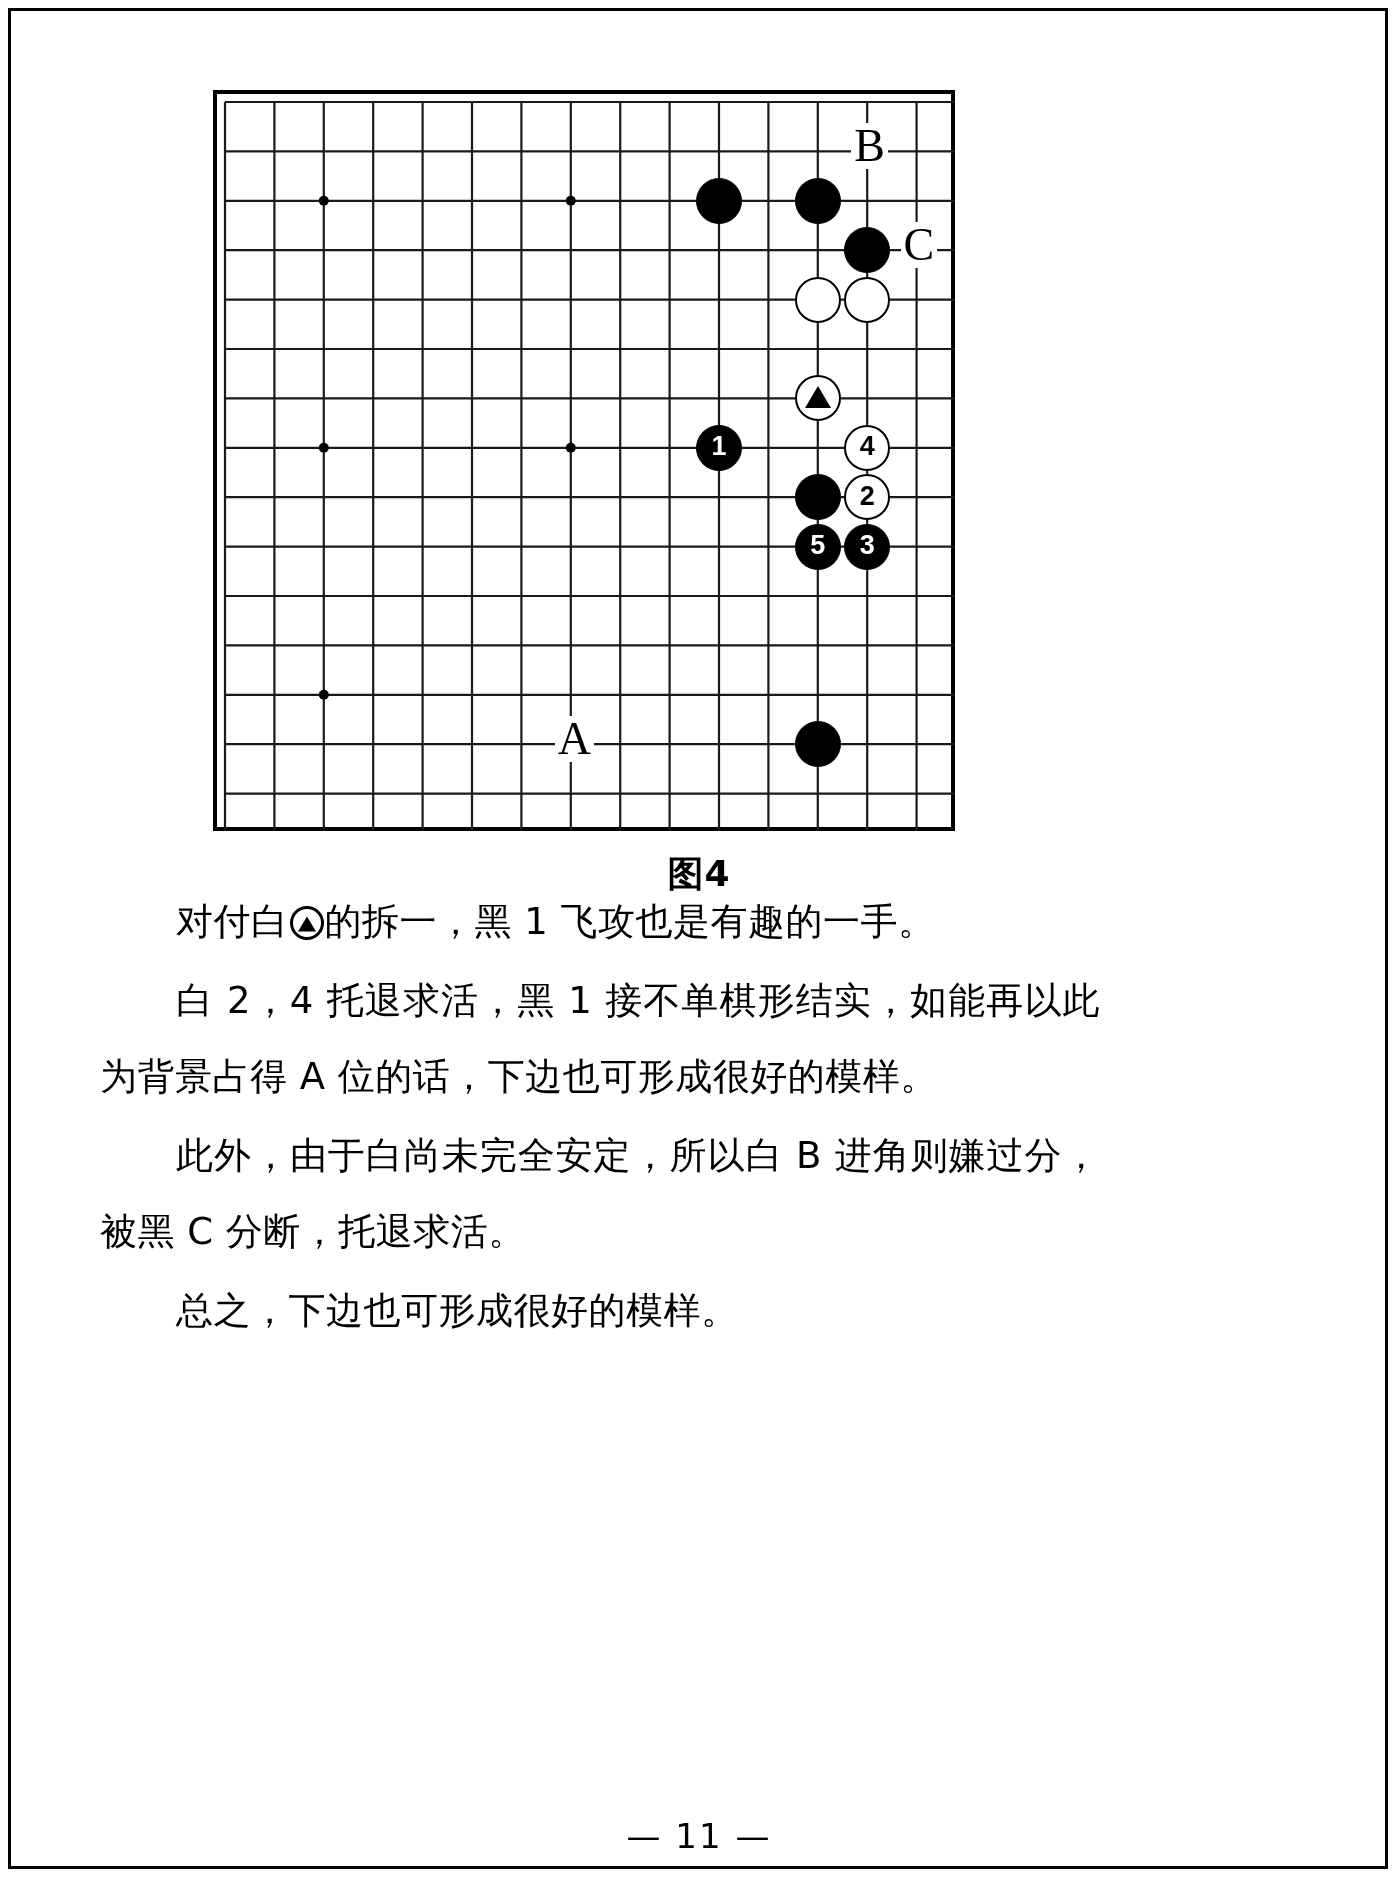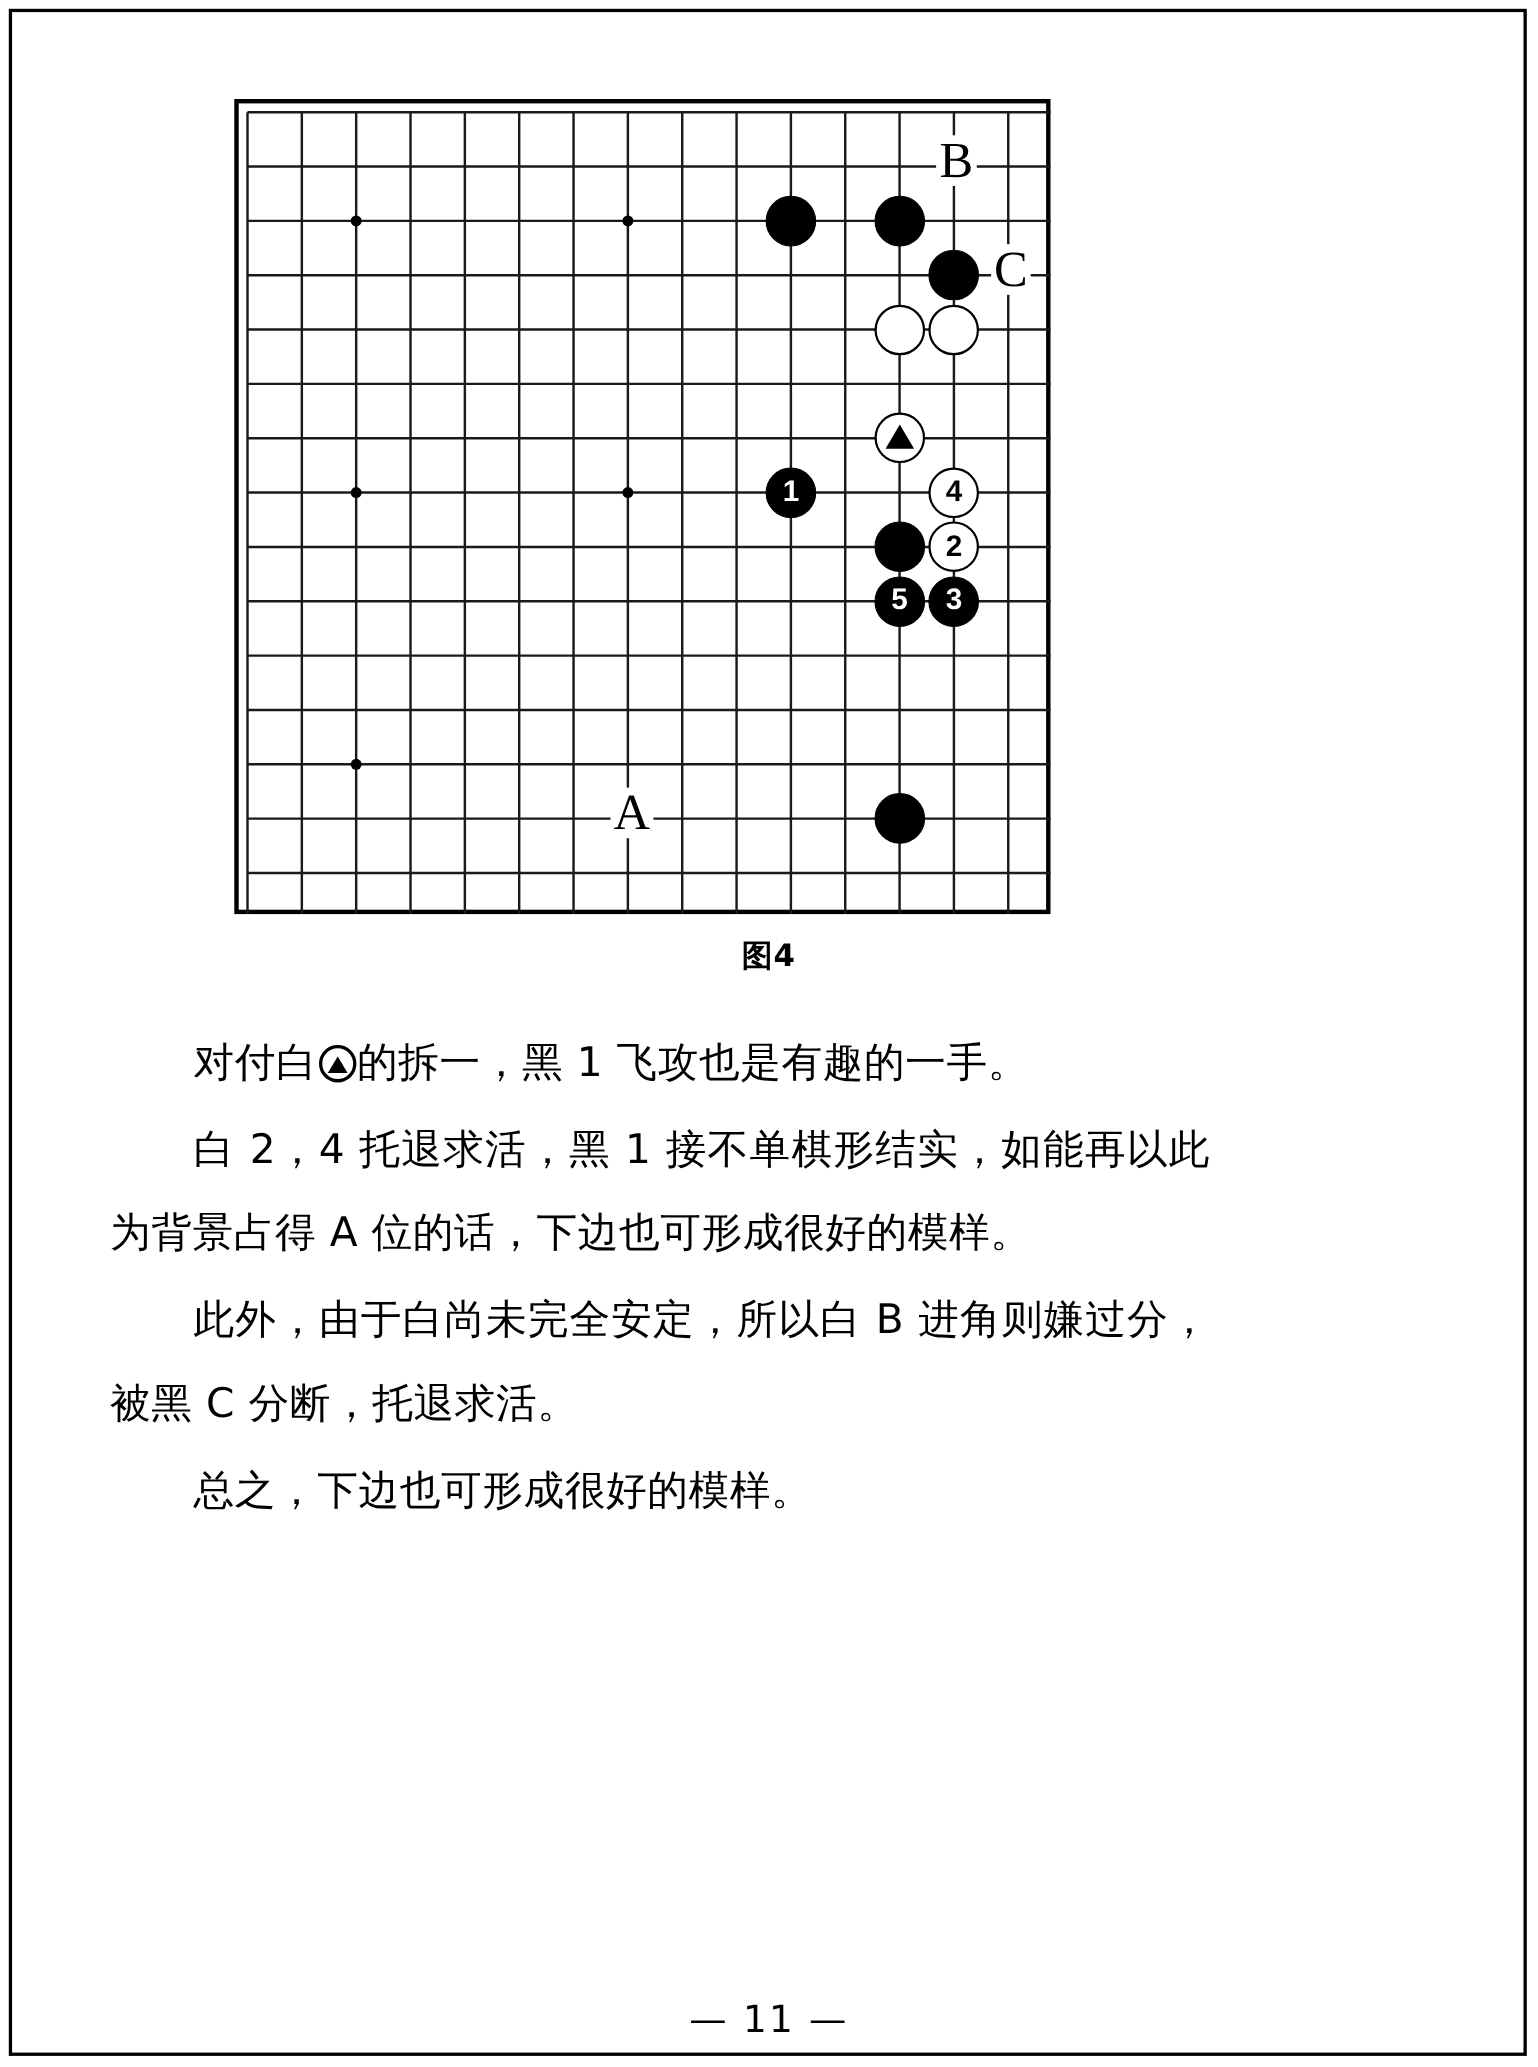--- a/index.html
+++ b/index.html
@@ -98,29 +98,29 @@
 
   
   #fig-caption {
     position: absolute;
     left: 0;
     top: 850px;
     width: 1398px;
     text-align: center;
     font-family: "DejaVu Sans", "Liberation Sans", sans-serif;
     font-weight: bold;
-    font-size: 28px;
+    font-size: 36px;
     letter-spacing: 1px;
   }
 
   
   #body-text {
     position: absolute;
     left: 100px;
-    top: 928px;
+    top: 884px;
     width: 1000px;
     font-family: "DejaVu Sans", "Liberation Sans", sans-serif;
     font-size: 37px;
     line-height: 76px;
     letter-spacing: 0.5px;
   }
   #body-text p {
     margin: 0 0 3px 0;
     text-indent: 76px;
     text-align: justify;

